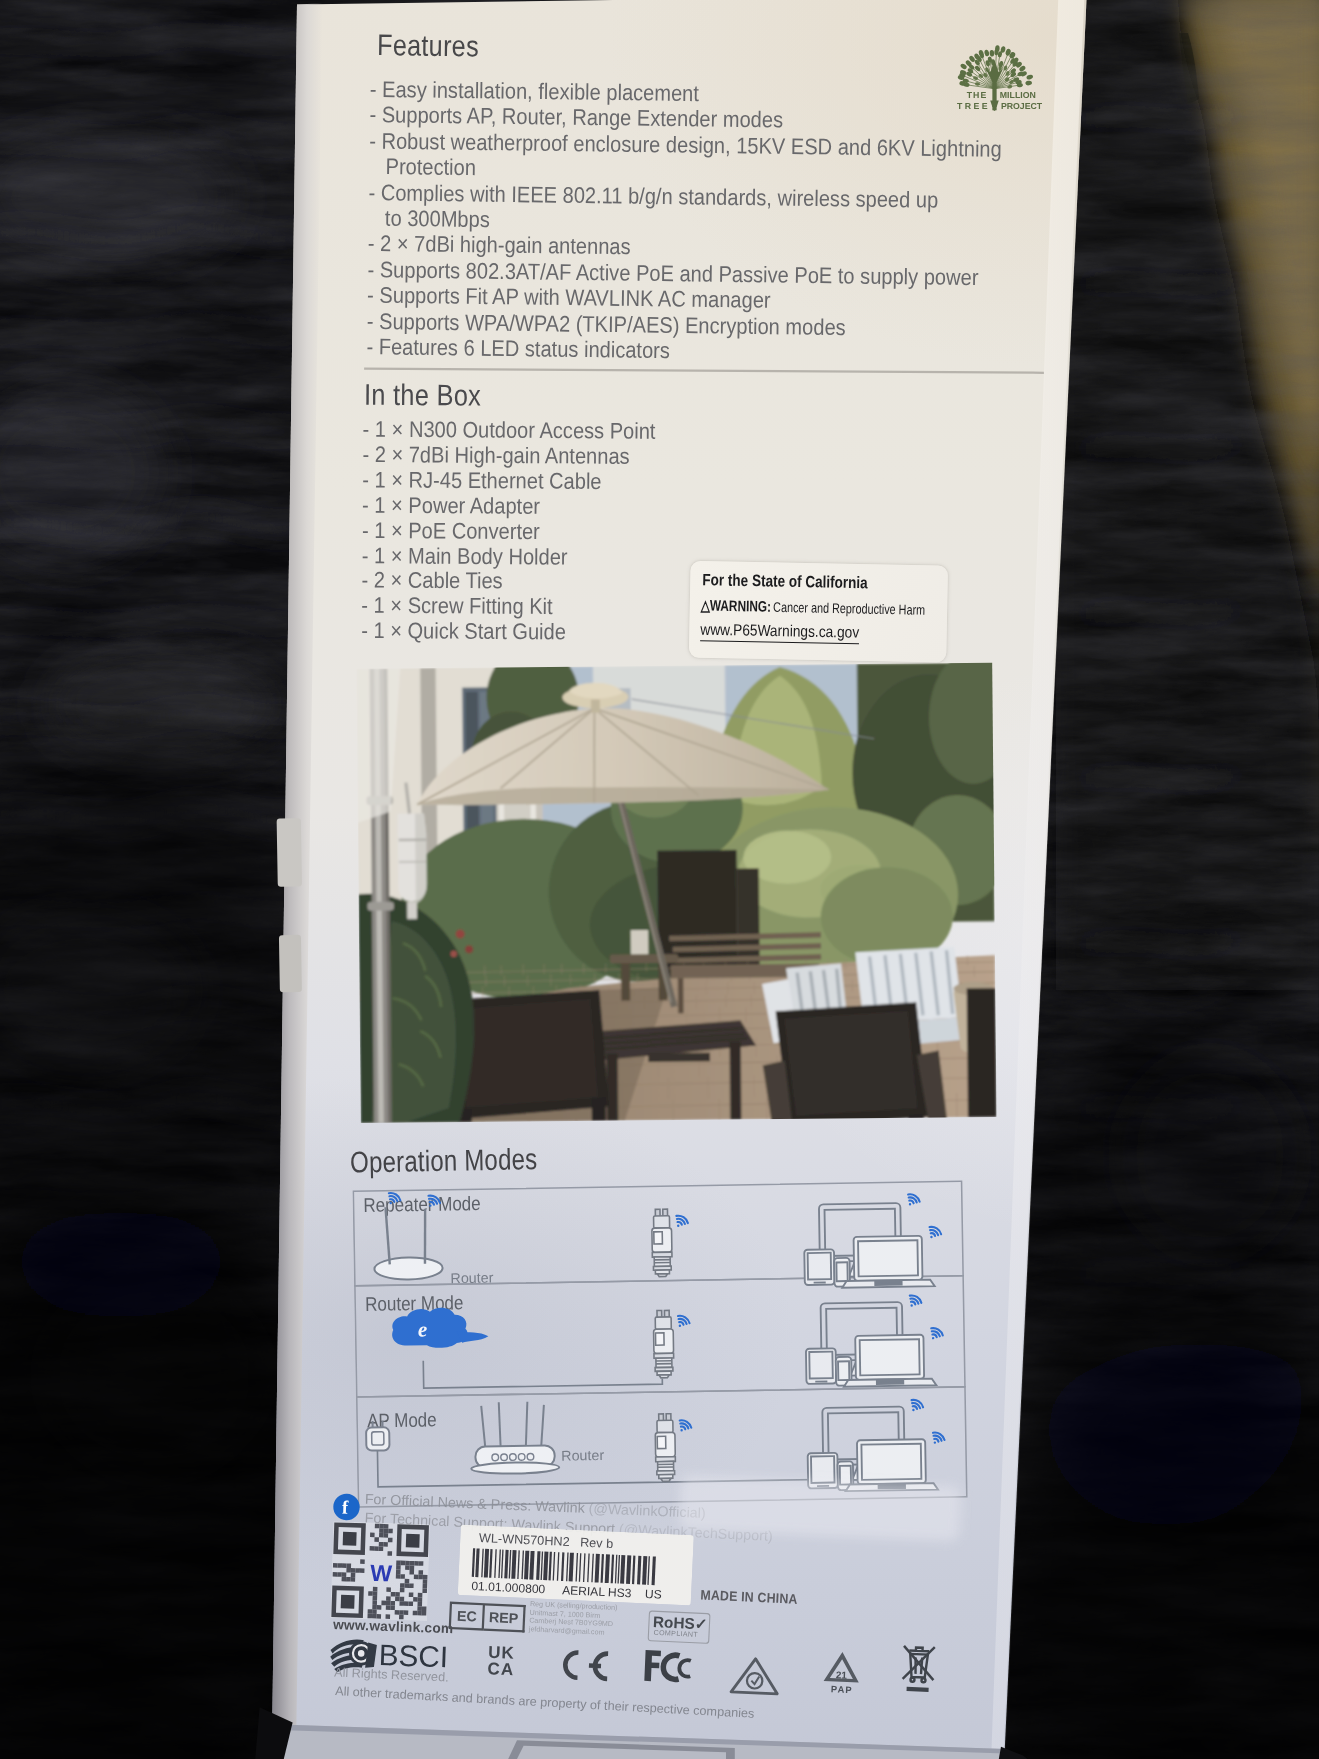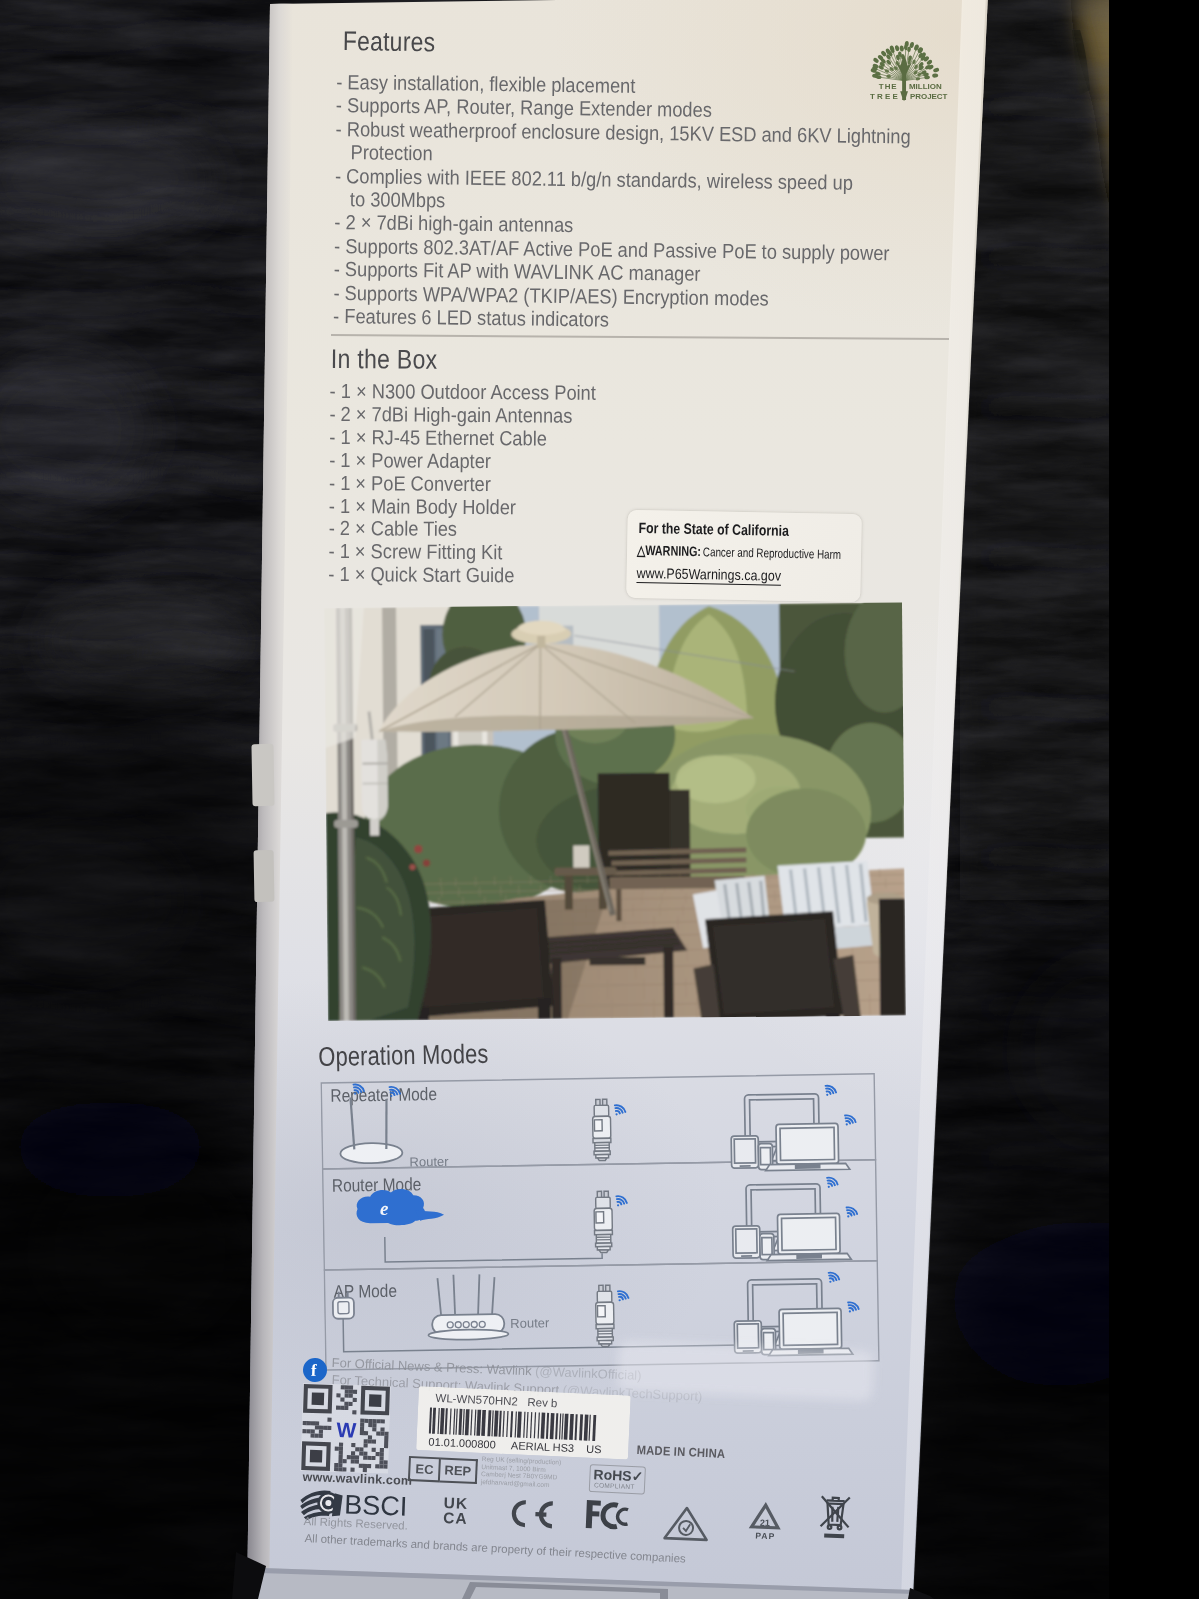--- a/index.html
+++ b/index.html
@@ -1,15 +1,15 @@
 <!DOCTYPE html>
 <html><head><meta charset="utf-8">
 <style>
 html,body{margin:0;padding:0;background:#000;}
-#stage{position:relative;width:1109px;height:1599px;overflow:hidden;background:#0a0a0c;font-family:"Liberation Sans",sans-serif;filter:blur(0.45px);}
+#stage{position:relative;width:1199px;height:1599px;overflow:hidden;background:#0a0a0c;font-family:"Liberation Sans",sans-serif;filter:blur(0.45px);}
 .abs{position:absolute;}
 .txt{position:absolute;white-space:nowrap;}
 </style></head><body>
 <div id="stage">
 
 <svg class="abs" style="left:0;top:0" width="1199" height="1599" viewBox="0 0 1199 1599">
 <defs>
 <linearGradient id="brg" x1="1" y1="0" x2="0.25" y2="1">
  <stop offset="0" stop-color="#7b6b42"></stop>
  <stop offset="0.5" stop-color="#665731"></stop>

